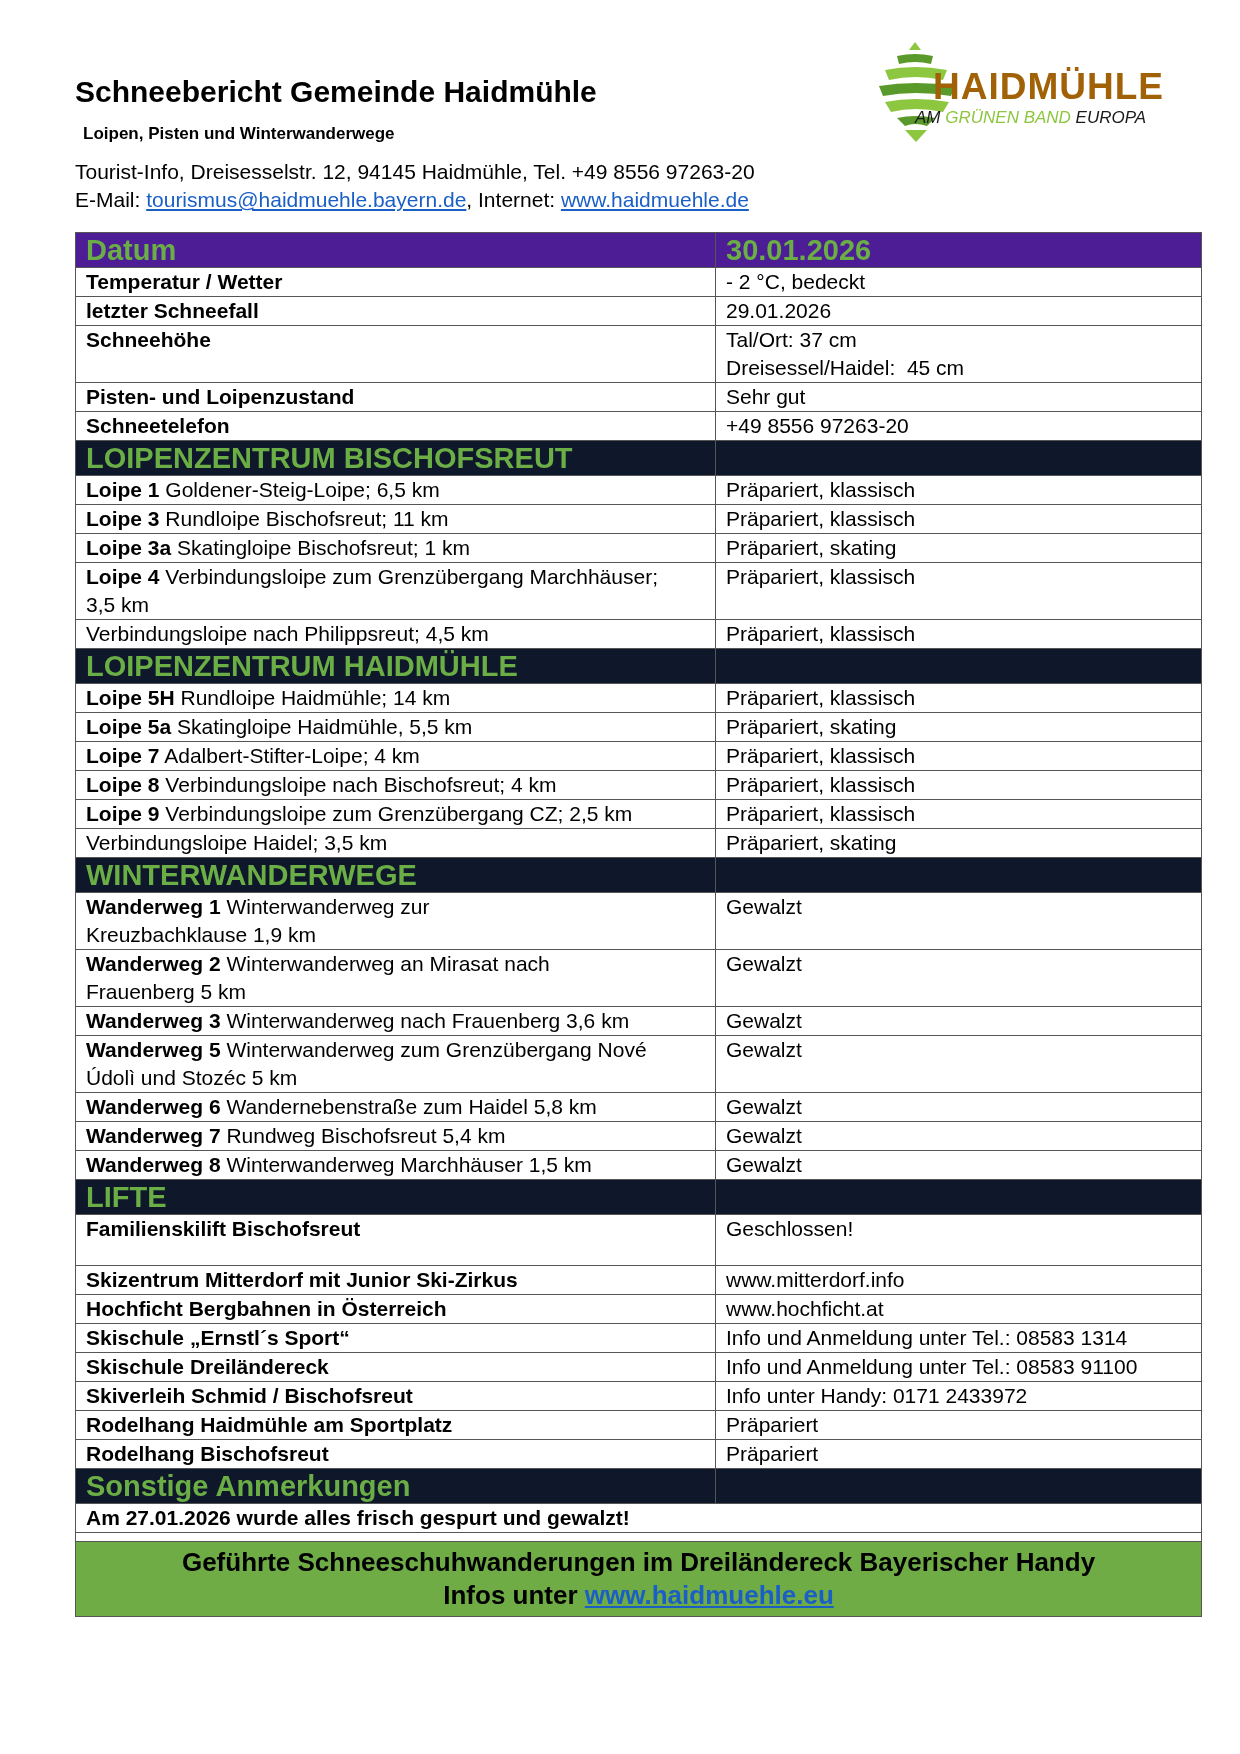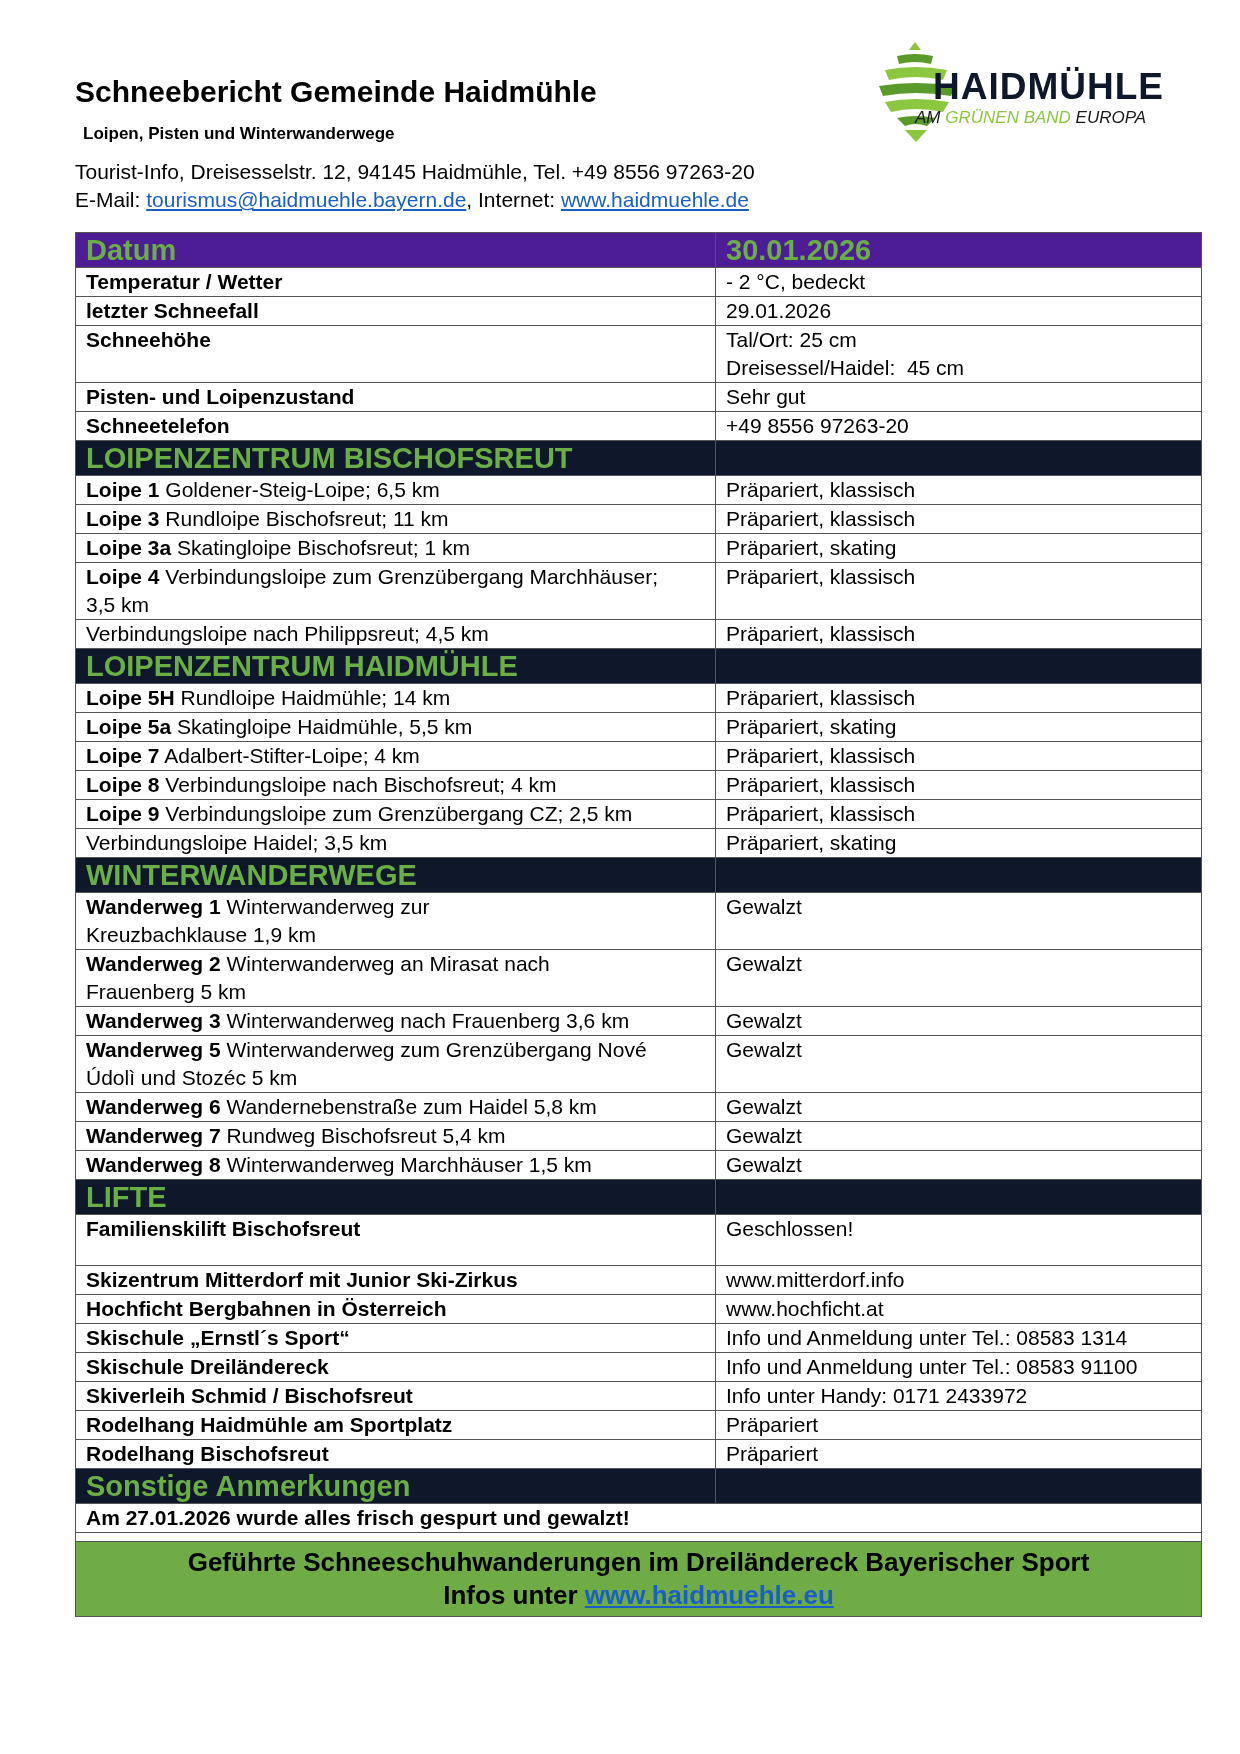--- a/index.html
+++ b/index.html
@@ -4,21 +4,21 @@
 <style>
   html, body { margin:0; padding:0; background:#ffffff; }
   body { width:1240px; height:1754px; position:relative; font-family:"Liberation Sans", sans-serif; color:#000; }
   .header { position:absolute; left:75px; top:74px; width:820px; }
   .h-title { font-size:30px; font-weight:bold; line-height:36px; margin:0; }
   .h-sub { font-size:17px; font-weight:bold; line-height:32px; margin:8px; }
   .h-line { font-size:21px; line-height:28px; margin:0; }
   .h-line a { color:#1a5fc6; text-decoration:underline; }
   .logo { position:absolute; left:855px; top:38px; width:330px; height:130px; }
   .logo-mark { position:absolute; left:0; top:0; width:120px; height:110px; }
-  .logo-name { position:absolute; left:78px; top:28px; font-size:37px; font-weight:bold; color:#0f172a; letter-spacing:1px; }
+  .logo-name { position:absolute; left:78px; top:28px; font-size:37px; font-weight:bold; color:#a16207; letter-spacing:1px; }
   .logo-tag { position:absolute; left:60px; top:70px; font-size:17px; font-style:italic; color:#1a1a1a; }
   .logo-tag .g { color:#8dc63f; font-weight:normal; }
   table.report { position:absolute; left:75px; top:232px; width:1126px; border-collapse:collapse; table-layout:fixed; }
   table.report td { border:1.5px solid #555; padding:0 10px; vertical-align:top; font-size:21px; line-height:28px; }
   table.report col.c1 { width:640px; }
   table.report col.c2 { width:486px; }
   tr.section td { background:#0f172a; color:#6aae45; font-weight:bold; font-size:29px; line-height:34px; }
   tr.datum td { background:#4c1d95; color:#6aae45; font-weight:bold; font-size:29px; line-height:34px; }
   td.lbl { font-weight:bold; }
   .b { font-weight:bold; }
@@ -66,21 +66,21 @@
         <td class="lbl">Temperatur / Wetter</td>
         <td>- 2 °C, bedeckt</td>
       </tr>
     <tr>
         <td class="lbl">letzter Schneefall</td>
         <td>29.01.2026</td>
       </tr>
     <tr>
         <td class="lbl">Schneehöhe</td>
         <td>
-          <div>Tal/Ort: 25 cm</div>
+          <div>Tal/Ort: 37 cm</div>
           <div style="white-space:pre">Dreisessel/Haidel:  45 cm</div>
         </td>
       </tr>
     <tr>
         <td class="lbl">Pisten- und Loipenzustand</td>
         <td>Sehr gut</td>
       </tr>
     <tr>
         <td class="lbl">Schneetelefon</td>
         <td>+49 8556 97263-20</td>
@@ -215,18 +215,18 @@
         <td></td>
       </tr>
     <tr class="note">
         <td colspan="2">Am 27.01.2026 wurde alles frisch gespurt und gewalzt!</td>
       </tr>
     <tr class="spacer">
         <td colspan="2"></td>
       </tr>
     <tr class="banner">
         <td colspan="2">
-          <div>Geführte Schneeschuhwanderungen im Dreiländereck Bayerischer Sport</div>
+          <div>Geführte Schneeschuhwanderungen im Dreiländereck Bayerischer Handy</div>
           <div><span>Infos unter </span><a>www.haidmuehle.eu</a></div>
         </td>
       </tr>
   </tbody>
 </table>
 
 </body></html>

